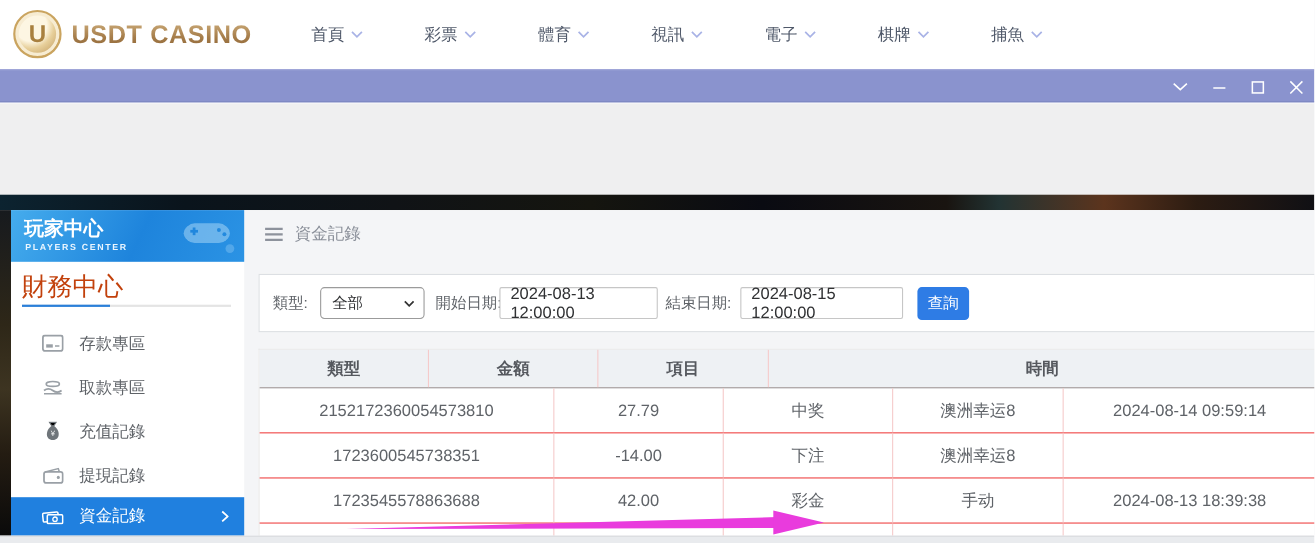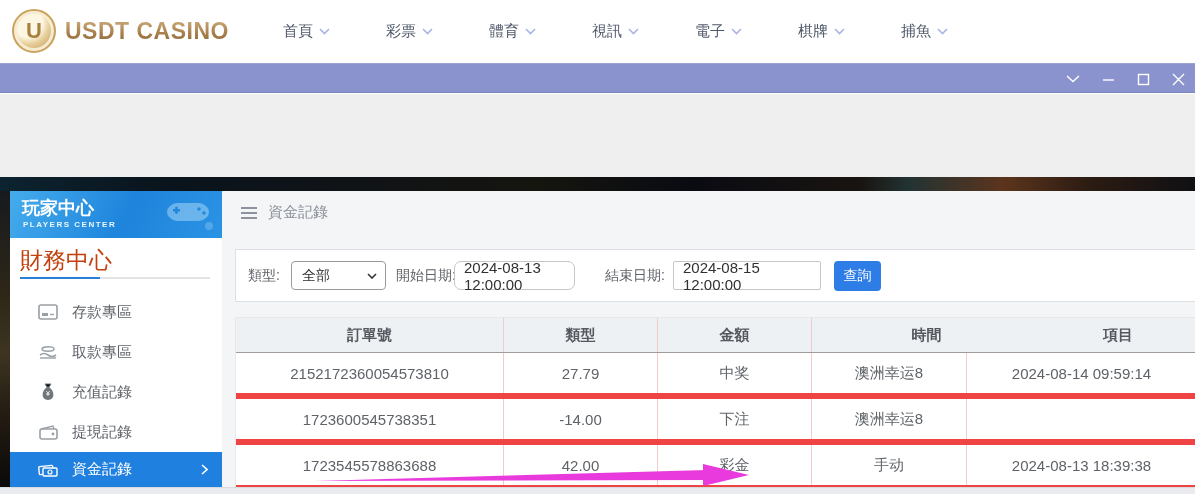--- a/index.html
+++ b/index.html
@@ -73,21 +73,21 @@
     border:none; border-radius:4px; color:#fff; font-size:14px; cursor:pointer; }
 
   .fund-table { position:absolute; left:235px; top:317px; width:962px; border:1px solid #e8e8e8; border-bottom:none; background:#fff; }
   .t-row { display:flex; }
   .t-cell { border-right:1px solid #f5caca; display:flex; align-items:center; justify-content:center;
     font-size:15px; color:#5f6368; overflow:hidden; }
   .t-cell.c0 { width:268px; } .t-cell.c1 { width:154px; } .t-cell.c2 { width:154px; }
   .t-cell.c3 { width:155px; } .t-cell.c4 { flex:1; border-right:none; }
   .t-head { background:#eef1f4; border-bottom:1px solid #a39a9a; }
   .t-head .t-cell { height:34px; font-weight:bold; color:#55585e; }
-  .t-body .t-row { border-bottom:6px solid #ef4444; }
+  .t-body .t-row { border-bottom:1px solid #ef4444; }
   .t-body .t-cell { height:40px; }
   .t-body .t-row.partial .t-cell { height:11px; }
   .t-body .t-row.partial { border-bottom:none; }
 
   .annotation { position:absolute; left:235px; top:455px; pointer-events:none; }
 </style>
 </head>
 <body>
 
 <div class="page">
@@ -260,33 +260,32 @@
 
   <div class="filter-card">
     <div class="f-label" style="left:12px;">類型:</div>
     <div class="f-select">
       <span class="val">全部</span>
       <svg class="sel-chev" width="10" height="6">
           <path d="M1 1 L5 5 L9 1" fill="none" stroke="#333" stroke-width="1.6"></path>
         </svg>
     </div>
     <div class="f-label" style="left:160px;">開始日期:</div>
-    <div class="f-input" style="left:218px; width:121px;border-radius:7px;">2024-08-13 12:00:00</div>
+    <div class="f-input" style="left:218px; width:144px;">2024-08-13 12:00:00</div>
     <div class="f-label" style="left:369px;">結束日期:</div>
     <div class="f-input" style="left:437px; width:148px;">2024-08-15 12:00:00</div>
     <button class="btn-query">查詢</button>
   </div>
 
   <div class="fund-table">
     <div class="t-row t-head">
-      <div class="t-cell c0">訂單號</div>
       <div class="t-cell c2">類型</div>
       <div class="t-cell c1">金額</div>
+      <div class="t-cell c3">項目</div>
       <div class="t-cell c4">時間</div>
-      <div class="t-cell c3">項目</div>
     </div>
     <div class="t-body">
       <div class="t-row">
         <div class="t-cell c0">2152172360054573810</div>
         <div class="t-cell c1">27.79</div>
         <div class="t-cell c2">中奖</div>
         <div class="t-cell c3">澳洲幸运8</div>
         <div class="t-cell c4">2024-08-14 09:59:14</div>
       </div>
       <div class="t-row">

